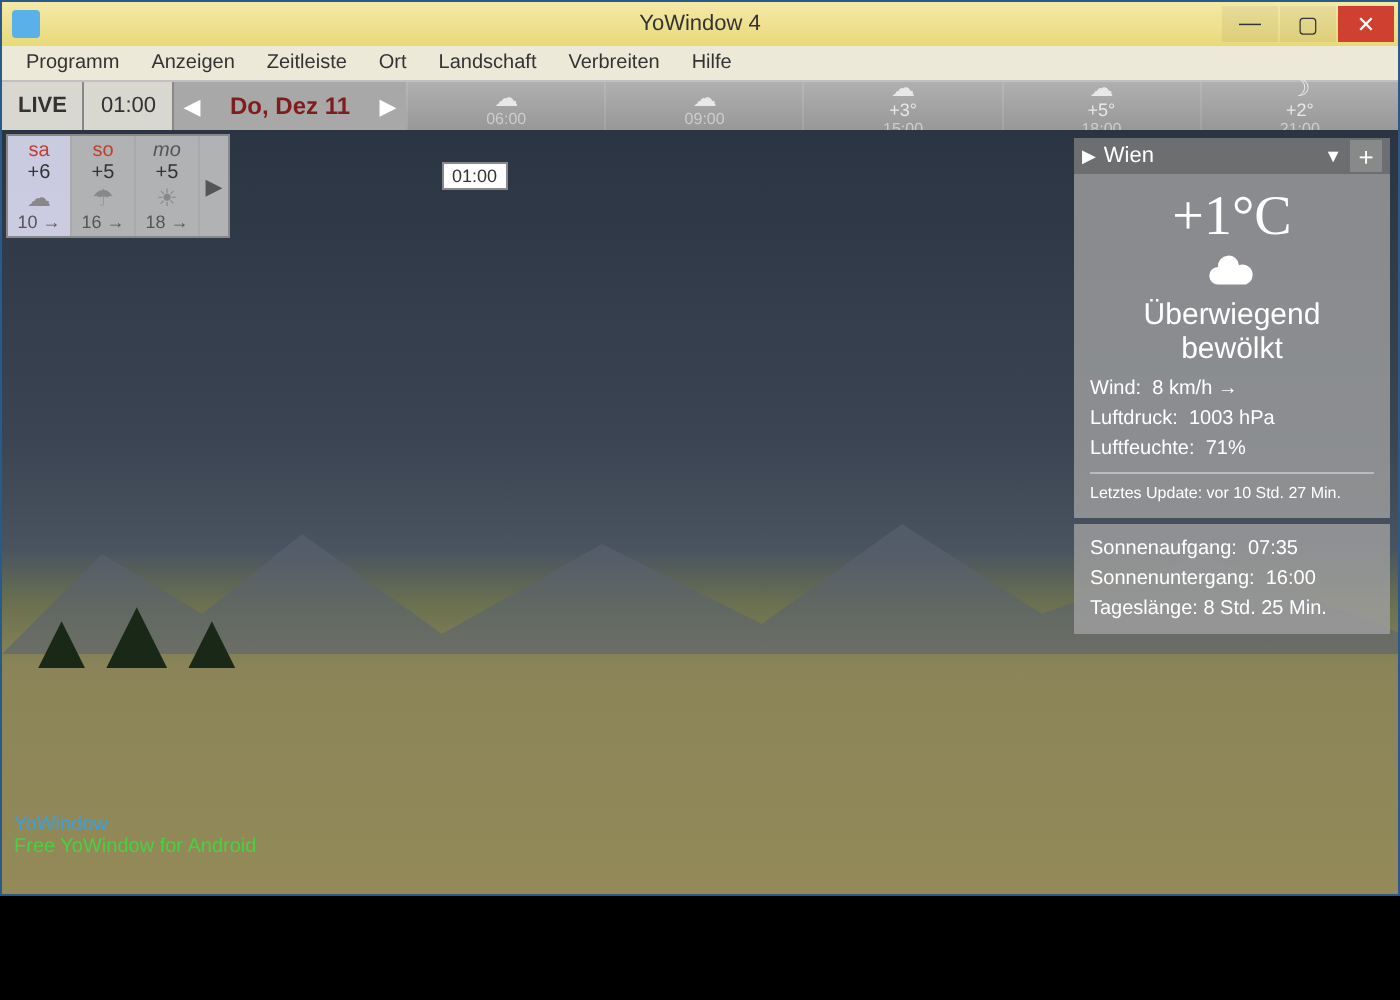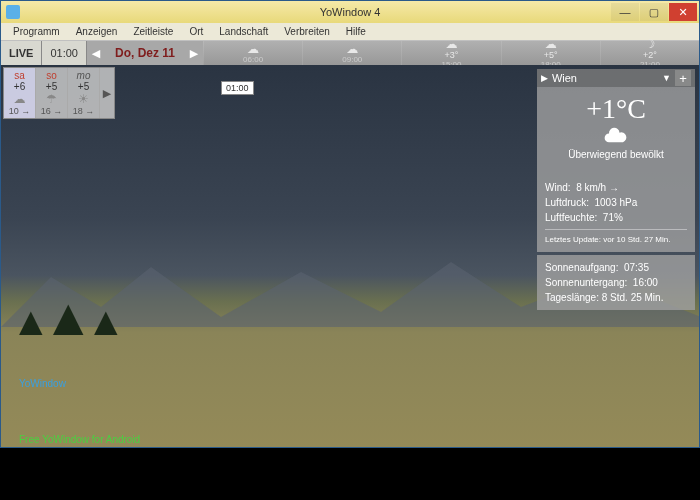--- a/index.html
+++ b/index.html
@@ -37,27 +37,27 @@
 .fc-low { font-size: 9px; color: #555; }
 .fc-arrow { width: 14px; display: flex; align-items: center; justify-content: center; color: #555; cursor: pointer; font-size: 11px; }
 .timebadge { position: absolute; top: 16px; left: 220px; background: #fff; border: 1px solid #888; font-size: 9px; padding: 1px 4px; color: #333; }
 .info-panel { position: absolute; top: 4px; right: 4px; width: 158px; }
 .loc-bar { height: 18px; background: rgba(120,120,120,0.85); display: flex; align-items: center; padding: 0 4px; color: #fff; font-size: 11px; }
 .loc-bar .arrow { margin-right: 4px; font-size: 9px; }
 .loc-dd { margin-left: auto; font-size: 9px; cursor: pointer; }
 .loc-add { width: 16px; height: 16px; background: rgba(140,140,140,0.9); color: #fff; display: flex; align-items: center; justify-content: center; margin-left: 4px; cursor: pointer; font-size: 13px; }
 .info-body { background: rgba(160,160,160,0.8); padding: 6px 8px; color: #fff; }
 .big-temp { text-align: center; font-size: 28px; font-weight: normal; font-family: Liberation Serif, serif; }
-.cond { text-align: center; font-size: 10px; margin-bottom: 20px; }
+.cond { text-align: center; font-size: 15px; margin-bottom: 4px; }
 .info-row { font-size: 10px; line-height: 1.5; }
 .info-sep { border-top: 1px solid rgba(255,255,255,0.4); margin: 4px 0; }
 .info-small { font-size: 8px; }
 .sun-panel { background: rgba(160,160,160,0.8); margin-top: 3px; padding: 5px 8px; color: #fff; }
 .sun-row { font-size: 10px; line-height: 1.5; }
-.footer { position: absolute; bottom: 0; left: 0; right: 0; padding: 2px 18px; display: flex; flex-direction: column; gap: 45px; }
+.footer { position: absolute; bottom: 16px; left: 0; right: 0; padding: 2px 6px; display: flex; flex-direction: column; }
 .foot-link { font-size: 10px; color: #3aa0e0; cursor: pointer; }
 .foot-promo { font-size: 10px; color: #4ad040; cursor: pointer; }
 .foot-credit { position: absolute; right: 6px; bottom: 2px; font-size: 10px; color: #ccc; }
 .cloud-svg { width: 28px; height: 20px; margin: 2px auto; display: block; }
 </style>
 </head>
 <body>
 
 <div class="window">
   <div class="titlebar">

